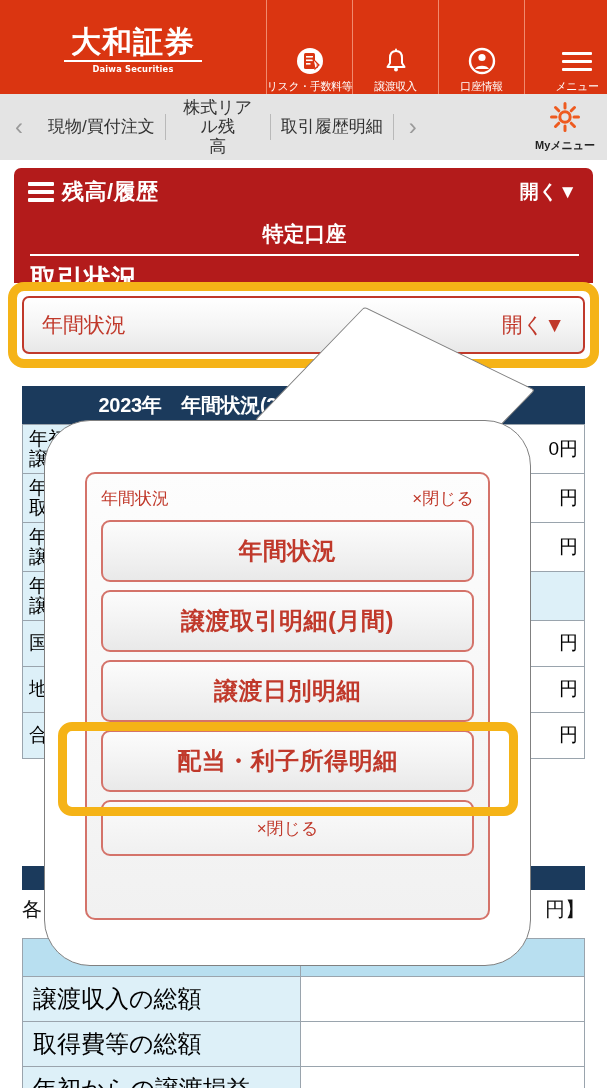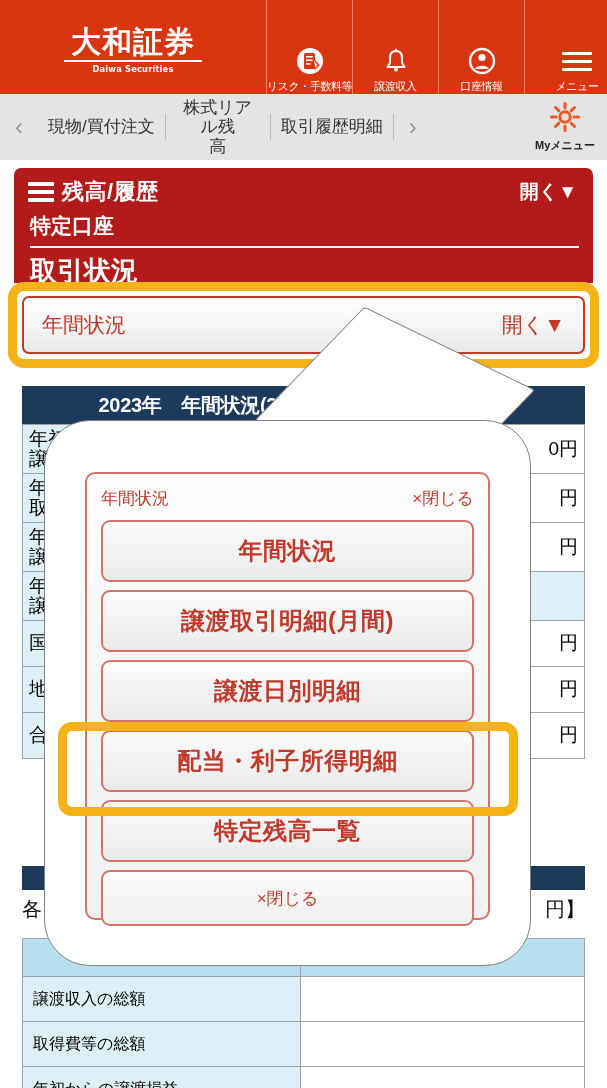--- a/index.html
+++ b/index.html
@@ -68,21 +68,21 @@
     background: #b31b1b; border-radius: 7px 7px 0 0;
     color: #fff; overflow: hidden;
   }
   .rp-row1 { display: flex; align-items: center; padding: 9px 16px 0 14px; }
   .rp-burger { width: 26px; margin-right: 8px; }
   .rp-burger span { display: block; height: 4px; background: #fff; margin: 4px 0; border-radius: 1px; }
   .rp-title { font-size: 22px; font-weight: bold; letter-spacing: .5px; }
   .rp-open { margin-left: auto; font-size: 19px; font-weight: bold; }
   .rp-sub {
     font-size: 21px; font-weight: bold; padding: 1px 0 6px 16px;
-    border-bottom: 2px solid #fff; margin: 4px 14px 0 16px;
+    border-bottom: 2px solid #fff; margin: 12px 14px 0 16px; text-align: center;
   }
   .rp-sub span { display:block; margin-left:-16px; }
   .rp-row3 { font-size: 27px; font-weight: bold; padding: 5px 0 0 16px; }
 
   
   .sel-wrap { position: absolute; top: 296px; left: 22px; width: 563px; height: 58px; }
   .select-box {
     width: 100%; height: 100%;
     background: linear-gradient(to bottom, #ffffff 0%, #f4f4f4 55%, #e8e8e8 100%);
     border: 2px solid #c0392b; border-radius: 7px;
@@ -125,21 +125,21 @@
   .note-line {
     position: absolute; top: 896px; left: 22px; width: 563px;
     font-size: 20px; color: #111; display: flex; justify-content: space-between;
   }
 
   
   .tbl2 {
     position: absolute; top: 938px; left: 22px;
     width: 563px; border-collapse: collapse; table-layout: fixed;
   }
-  .tbl2 td { border: 1px solid #9aa4ad; font-size: 16px; padding: 6px 10px; height: 45px; }
+  .tbl2 td { border: 1px solid #9aa4ad; font-size: 24px; padding: 6px 10px; height: 45px; }
   .tbl2 td.hd { background: #b8dff0; height: 38px; }
   .tbl2 td.lbl { width: 278px; background: #ddf0f8; }
   .tbl2 td.val { background: #fff; }
 
   
   .modal-tail {
     position: absolute; z-index: 50;
     left: 300px; top: 330px;
     width: 190px; height: 150px;
     background: #fff;
@@ -387,21 +387,20 @@
   <div class="modal-inner">
     <div class="m-head">
       <div class="m-title">年間状況</div>
       <div class="m-close">×閉じる</div>
     </div>
     <div id="modal-items">
         <div class="m-btn">年間状況</div>
         <div class="m-btn">譲渡取引明細(月間)</div>
         <div class="m-btn">譲渡日別明細</div>
         <div class="m-btn">配当・利子所得明細</div>
-        <div class="m-btn">特定残高一覧</div>
       </div>
     <div class="m-footer">×閉じる</div>
   </div>
 
   <div class="ring-sel"></div>
   <div class="ring-btn"></div>
 
 </div>
 
 </body></html>

